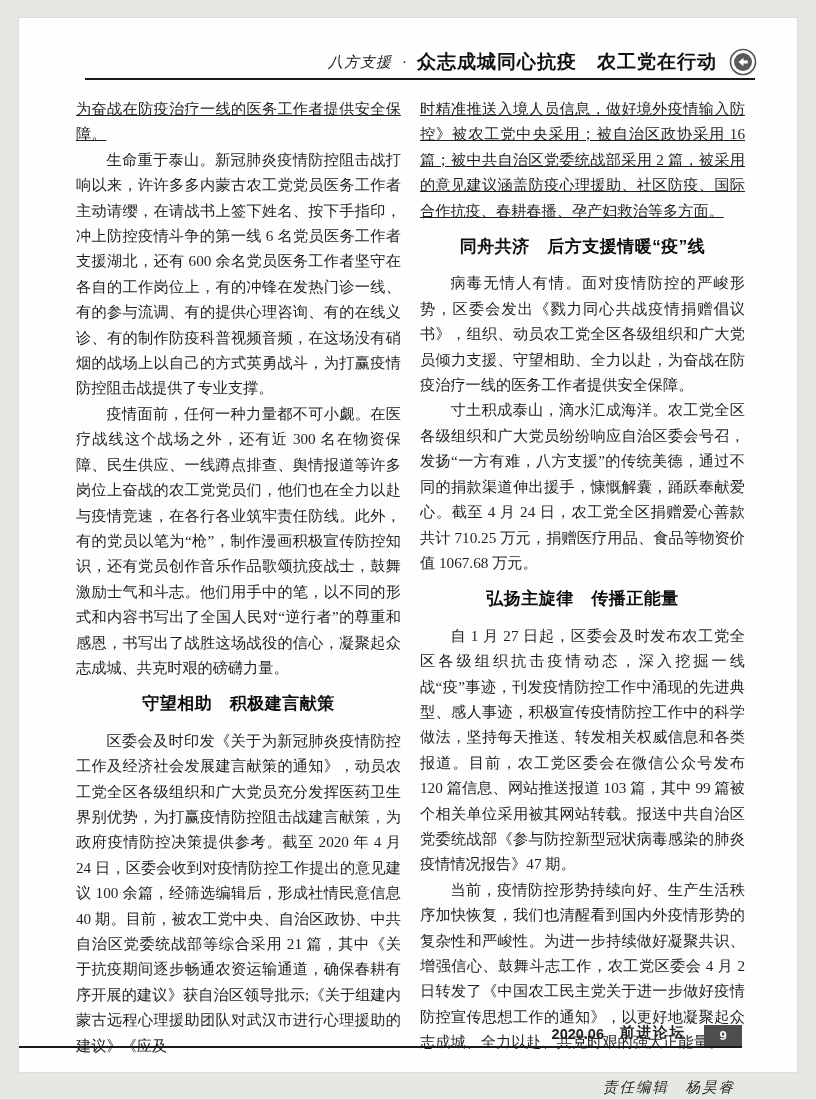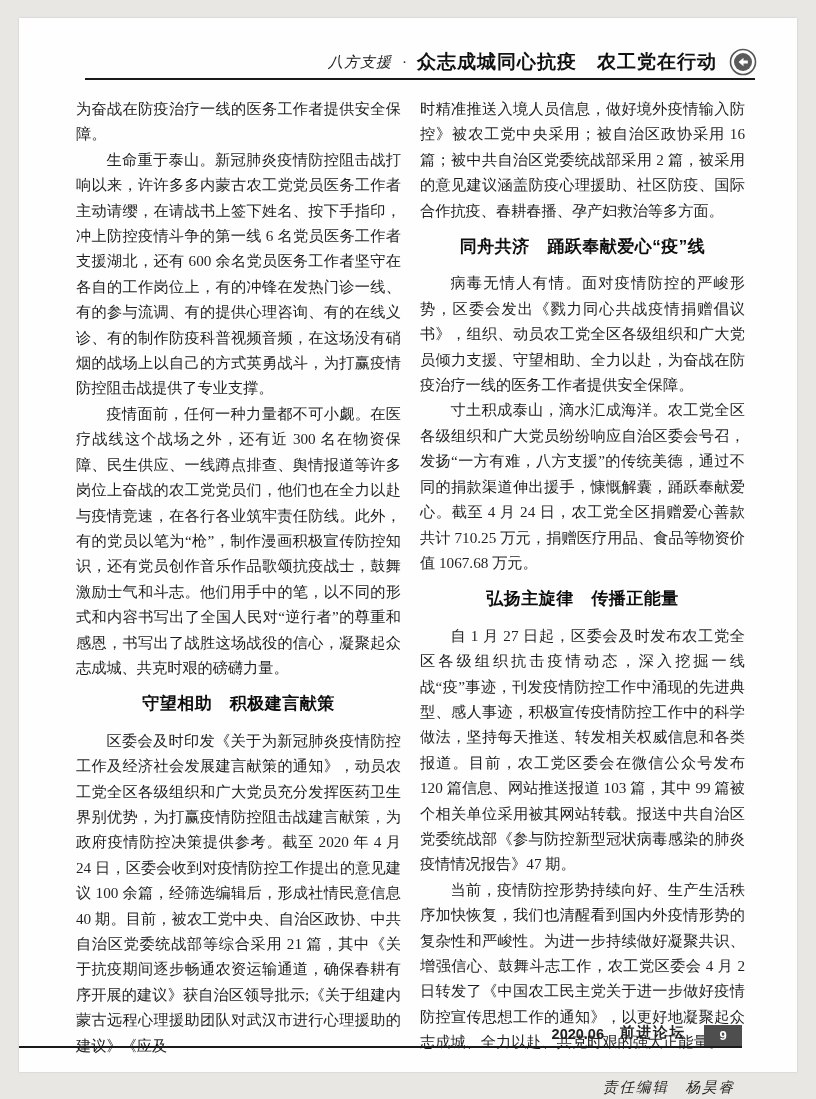--- a/index.html
+++ b/index.html
@@ -57,21 +57,21 @@
     gap: 19px;
   }
   .col {
     width: 326px;
     font-size: 15.2px;
     line-height: 25.4px;
     color: #1f1f1f;
     text-align: justify;
   }
   .col p { text-indent: 2em; text-align: justify; }
-  .col p.cont { text-indent: 0; }
+  .col p.cont { text-indent: 0; text-decoration: underline; }
   .col h3 {
     font-family: "Liberation Sans", "DejaVu Sans", sans-serif;
     font-weight: 700;
     font-size: 17px;
     color: #0d0d0d;
     text-align: center;
     margin: 11px 0 11px 0;
     letter-spacing: 0.5px;
   }
   .byline {
@@ -139,21 +139,21 @@
     <section class="col">
       <p class="cont">为奋战在防疫治疗一线的医务工作者提供安全保障。</p>
       <p>生命重于泰山。新冠肺炎疫情防控阻击战打响以来，许许多多内蒙古农工党党员医务工作者主动请缨，在请战书上签下姓名、按下手指印，冲上防控疫情斗争的第一线 6 名党员医务工作者支援湖北，还有 600 余名党员医务工作者坚守在各自的工作岗位上，有的冲锋在发热门诊一线、有的参与流调、有的提供心理咨询、有的在线义诊、有的制作防疫科普视频音频，在这场没有硝烟的战场上以自己的方式英勇战斗，为打赢疫情防控阻击战提供了专业支撑。</p>
       <p>疫情面前，任何一种力量都不可小觑。在医疗战线这个战场之外，还有近 300 名在物资保障、民生供应、一线蹲点排查、舆情报道等许多岗位上奋战的农工党党员们，他们也在全力以赴与疫情竞速，在各行各业筑牢责任防线。此外，有的党员以笔为“枪”，制作漫画积极宣传防控知识，还有党员创作音乐作品歌颂抗疫战士，鼓舞激励士气和斗志。他们用手中的笔，以不同的形式和内容书写出了全国人民对“逆行者”的尊重和感恩，书写出了战胜这场战役的信心，凝聚起众志成城、共克时艰的磅礴力量。</p>
       <h3>守望相助　积极建言献策</h3>
       <p>区委会及时印发《关于为新冠肺炎疫情防控工作及经济社会发展建言献策的通知》，动员农工党全区各级组织和广大党员充分发挥医药卫生界别优势，为打赢疫情防控阻击战建言献策，为政府疫情防控决策提供参考。截至 2020 年 4 月 24 日，区委会收到对疫情防控工作提出的意见建议 100 余篇，经筛选编辑后，形成社情民意信息 40 期。目前，被农工党中央、自治区政协、中共自治区党委统战部等综合采用 21 篇，其中《关于抗疫期间逐步畅通农资运输通道，确保春耕有序开展的建议》获自治区领导批示;《关于组建内蒙古远程心理援助团队对武汉市进行心理援助的建议》《应及</p>
     </section>
 
     <section class="col">
       <p class="cont">时精准推送入境人员信息，做好境外疫情输入防控》被农工党中央采用；被自治区政协采用 16 篇；被中共自治区党委统战部采用 2 篇，被采用的意见建议涵盖防疫心理援助、社区防疫、国际合作抗疫、春耕春播、孕产妇救治等多方面。</p>
-      <h3>同舟共济　踊跃奉献爱心“疫”线</h3>
+      <h3>同舟共济　后方支援情暖“疫”线</h3>
       <p>病毒无情人有情。面对疫情防控的严峻形势，区委会发出《戮力同心共战疫情捐赠倡议书》，组织、动员农工党全区各级组织和广大党员倾力支援、守望相助、全力以赴，为奋战在防疫治疗一线的医务工作者提供安全保障。</p>
       <p>寸土积成泰山，滴水汇成海洋。农工党全区各级组织和广大党员纷纷响应自治区委会号召，发扬“一方有难，八方支援”的传统美德，通过不同的捐款渠道伸出援手，慷慨解囊，踊跃奉献爱心。截至 4 月 24 日，农工党全区捐赠爱心善款共计 710.25 万元，捐赠医疗用品、食品等物资价值 1067.68 万元。</p>
       <h3>弘扬主旋律　传播正能量</h3>
       <p>自 1 月 27 日起，区委会及时发布农工党全区各级组织抗击疫情动态，深入挖掘一线战“疫”事迹，刊发疫情防控工作中涌现的先进典型、感人事迹，积极宣传疫情防控工作中的科学做法，坚持每天推送、转发相关权威信息和各类报道。目前，农工党区委会在微信公众号发布 120 篇信息、网站推送报道 103 篇，其中 99 篇被个相关单位采用被其网站转载。报送中共自治区党委统战部《参与防控新型冠状病毒感染的肺炎疫情情况报告》47 期。</p>
       <p>当前，疫情防控形势持续向好、生产生活秩序加快恢复，我们也清醒看到国内外疫情形势的复杂性和严峻性。为进一步持续做好凝聚共识、增强信心、鼓舞斗志工作，农工党区委会 4 月 2 日转发了《中国农工民主党关于进一步做好疫情防控宣传思想工作的通知》，以更好地凝聚起众志成城、全力以赴、共克时艰的强大正能量。</p>
       <div class="byline">责任编辑　杨昊睿</div>
     </section>
   </main>
 
   <div class="footer-bar">

